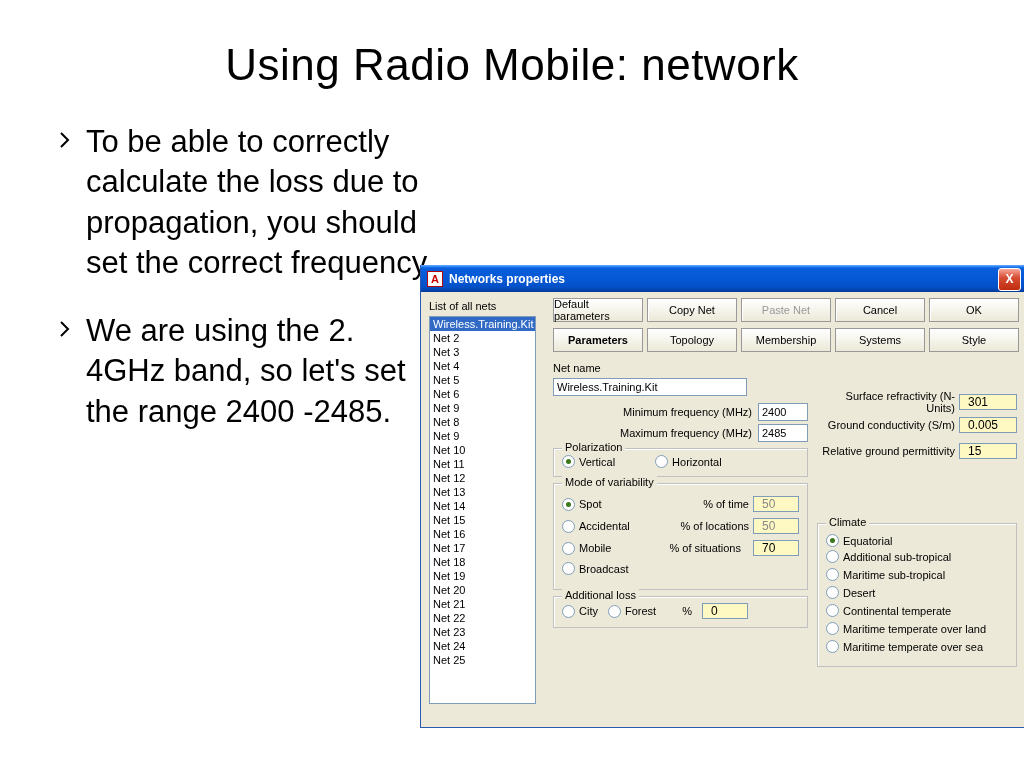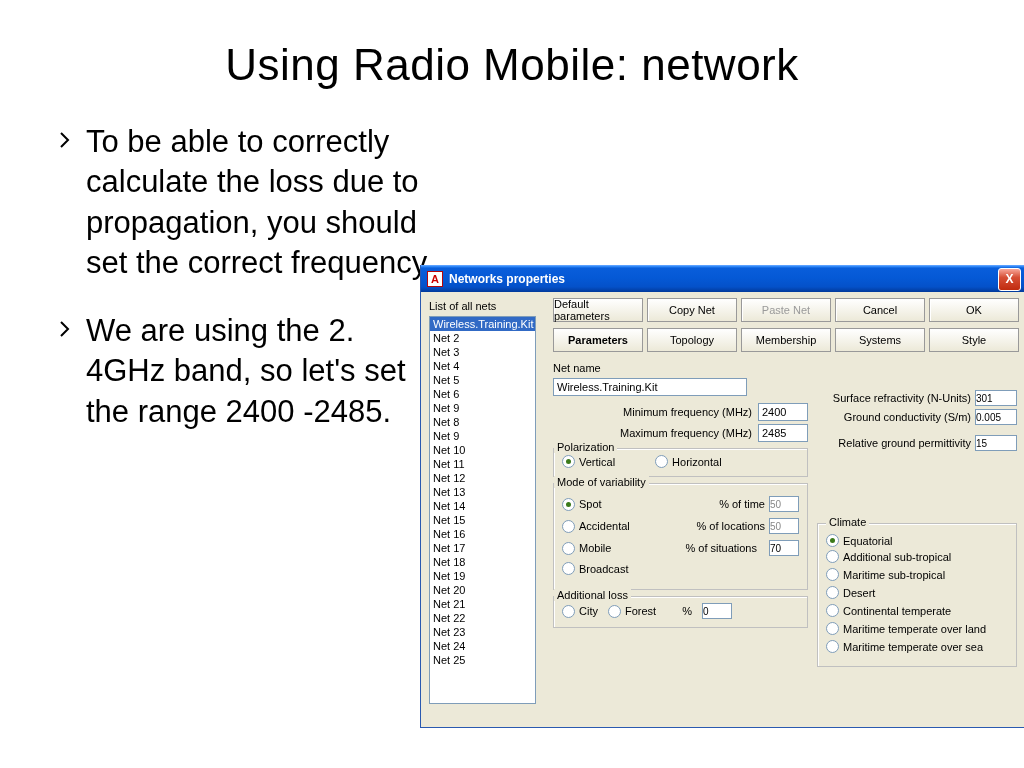--- a/index.html
+++ b/index.html
@@ -28,25 +28,25 @@
   .tabrow{display:flex;gap:4px}
   .tab{flex:1;height:22px;border:1px solid #999;background:linear-gradient(to bottom,#fff,#ece9d8);font-size:11px;display:flex;align-items:center;justify-content:center}
   .tab.active{font-weight:bold}
   .form{margin-top:10px}
   .inline{display:flex;align-items:center;margin-bottom:3px}
   .fld{background:#fff;border:1px solid #7f9db9;height:16px;padding:0 3px;font-size:11px;display:inline-flex;align-items:center}
   .radio{display:inline-flex;align-items:center;gap:4px;font-size:11px}
   .radio .dot{width:11px;height:11px;border:1px solid #7f9db9;border-radius:50%;background:#fff;display:inline-flex;align-items:center;justify-content:center}
   .radio .dot.checked::after{content:"";width:5px;height:5px;border-radius:50%;background:#3b7a1a}
   .grp{border:1px solid #c0c0c0;box-shadow:inset 1px 1px 0 #fff;margin-top:6px;padding:6px 8px 8px 8px;position:relative}
-  .grp .gtitle{position:absolute;top:-8px;left:0;background:#ece9d8;padding:0 3px;font-size:11px}
+  .grp .gtitle{position:absolute;top:-8px;left:8px;background:#ece9d8;padding:0 3px;font-size:11px}
   .rcol{position:absolute;top:98px;right:8px;width:200px}
   .rline{display:flex;align-items:center;justify-content:flex-end;margin-bottom:3px;font-size:11px}
   .rline .lbltxt{flex:1;text-align:right;padding-right:4px}
-  .smfld{background:#ffffff;border:1px solid #7f9db9;height:14px;width:40px;padding:0 0;font-size:10px;display:inline-flex;align-items:center}
+  .smfld{background:#fef9c3;border:1px solid #7f9db9;height:14px;width:40px;padding:0 8px;font-size:12px;display:inline-flex;align-items:center}
   .rcol2{position:absolute;top:231px;right:8px;width:200px}
   .cgrp{border:1px solid #c0c0c0;box-shadow:inset 1px 1px 0 #fff;padding:6px 8px 8px 8px;position:relative}
   .cgrp .gtitle{position:absolute;top:-8px;left:8px;background:#ece9d8;padding:0 3px;font-size:11px}
   .cgrp .row{margin:3px 0}
   .lmain{width:255px}
   .varrow{display:flex;align-items:center;margin:6px 0}
   .percent{font-size:11px;margin-left:auto}
 </style>
 </head>
 <body>

